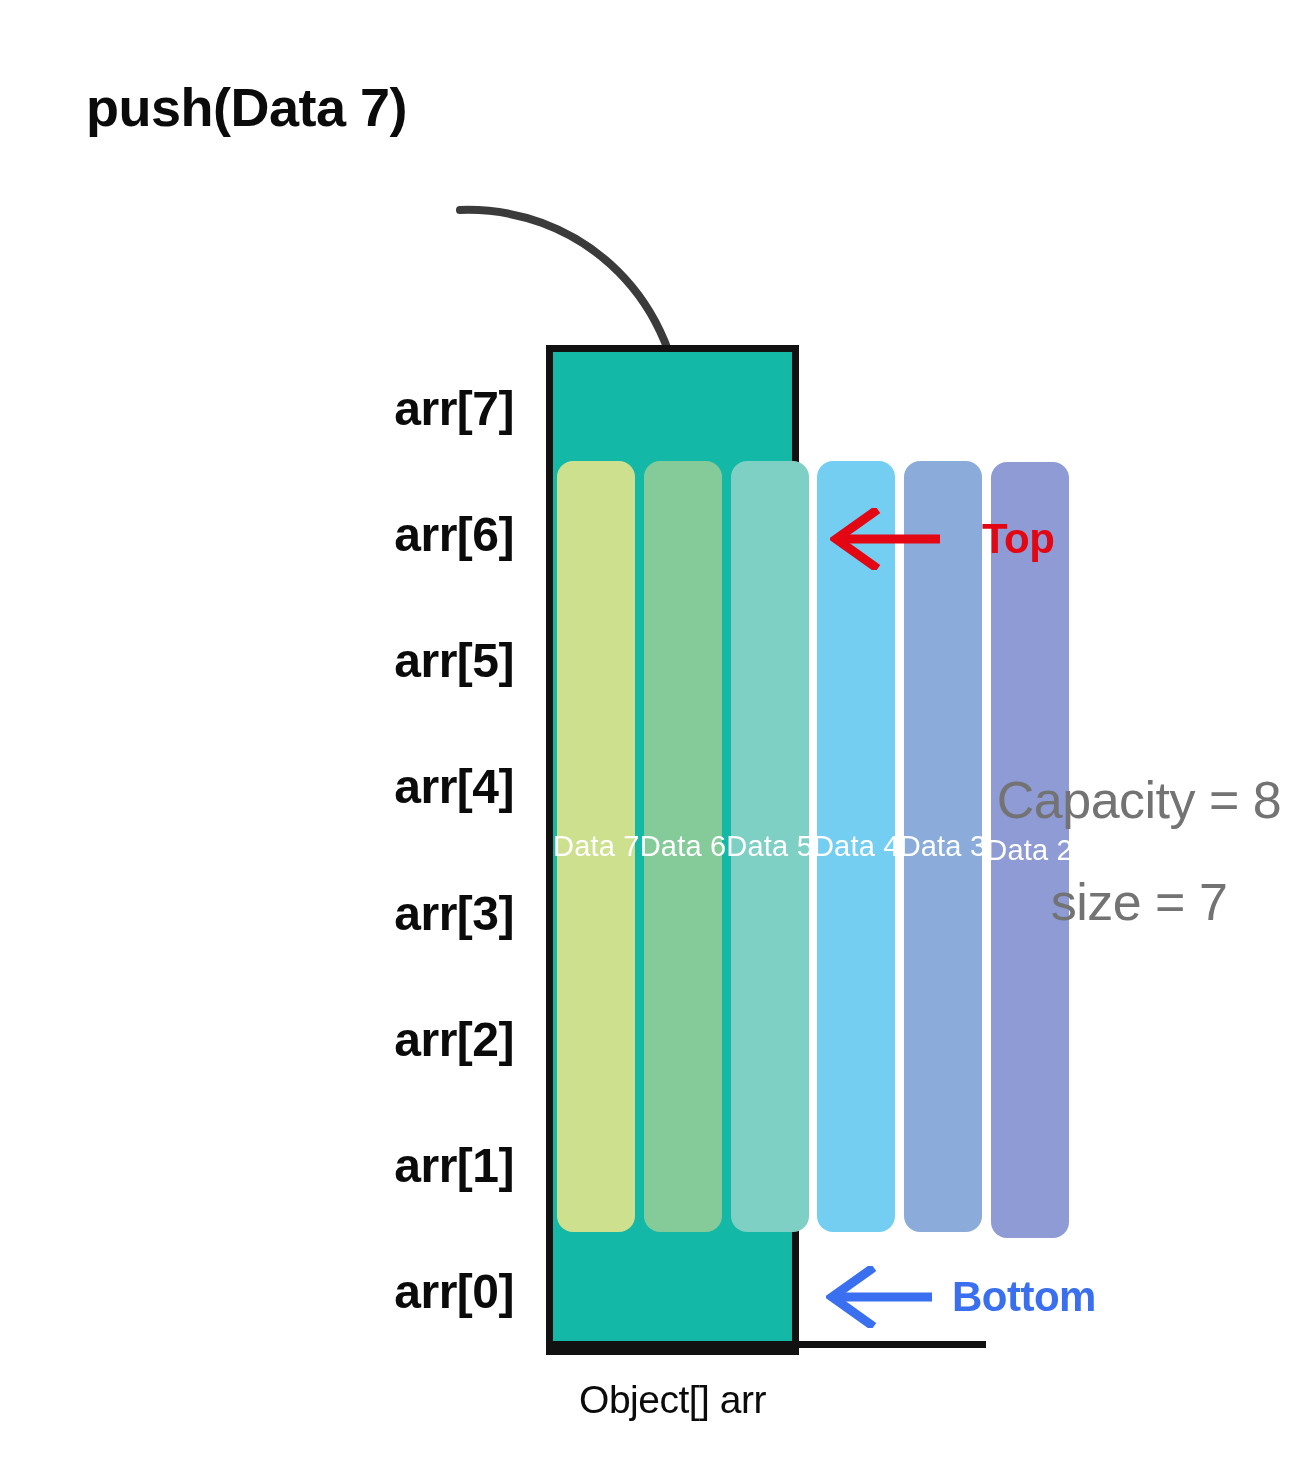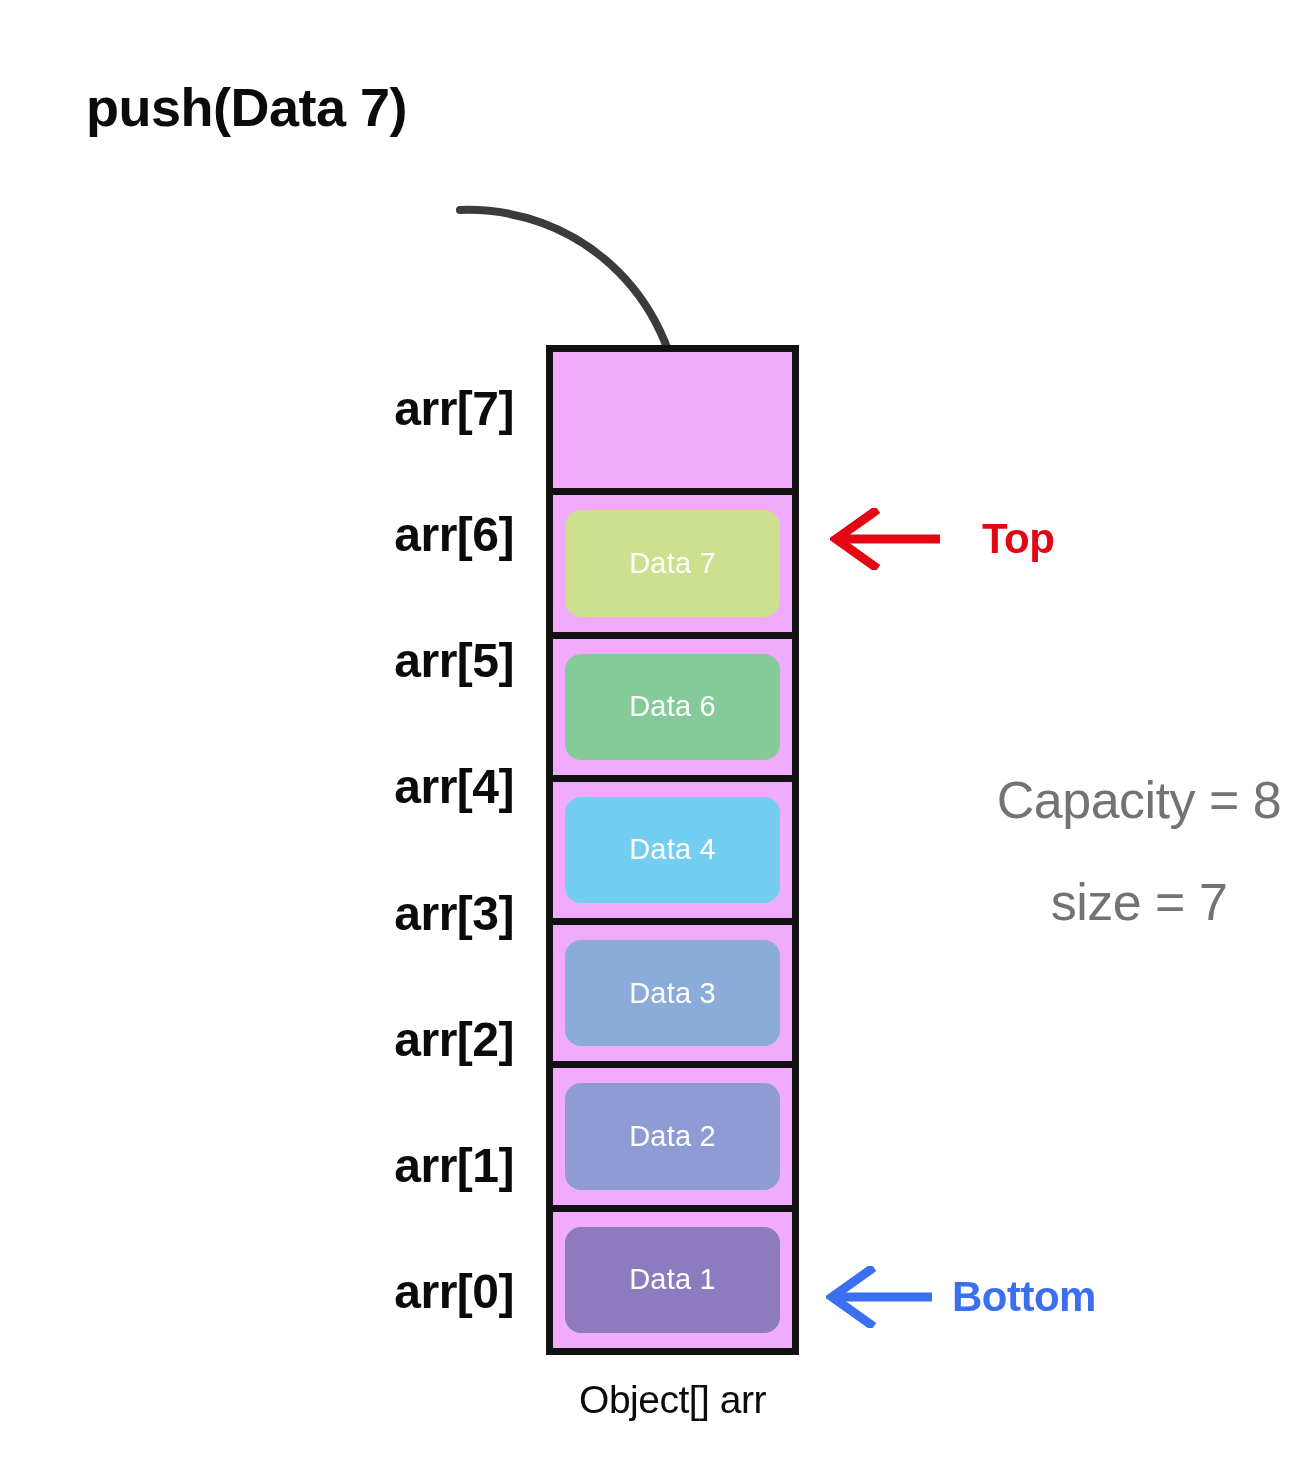--- a/index.html
+++ b/index.html
@@ -44,23 +44,23 @@
 
   
   #array-box {
     position: absolute;
     left: 522px;
     top: 345px;
     width: 253px;
     height: 1010px;
     box-sizing: border-box;
     border: 7px solid #111111;
-    background: #f0abfc;
-    display: flex;
-    flex-direction: column;
+    background: #14b8a6;
+    display: flex;
+    flex-direction: row;
   }
   .cell {
     flex: 1 1 0;
     position: relative;
     box-sizing: border-box;
     border-bottom: 7px solid #111111;
     display: flex;
     align-items: center;
     justify-content: center;
   }
@@ -199,30 +199,30 @@
     <div class="cell empty">
       <div class="pill"></div>
     </div>
     <div class="cell">
       <div class="pill" style="background: rgb(205, 224, 142);">Data 7</div>
     </div>
     <div class="cell">
       <div class="pill" style="background: rgb(133, 203, 154);">Data 6</div>
     </div>
     <div class="cell">
+      <div class="pill" style="background: rgb(126, 207, 196);">Data 5</div>
+    </div>
+    <div class="cell">
       <div class="pill" style="background: rgb(116, 206, 242);">Data 4</div>
     </div>
     <div class="cell">
       <div class="pill" style="background: rgb(139, 172, 219);">Data 3</div>
     </div>
     <div class="cell">
       <div class="pill" style="background: rgb(142, 155, 212);">Data 2</div>
-    </div>
-    <div class="cell">
-      <div class="pill" style="background: rgb(140, 123, 190);">Data 1</div>
     </div>
   </div>
 
   <div class="pointer" id="pointer-top">
     <svg class="arrow-svg" width="112" height="62" viewBox="0 0 112 62" xmlns="http://www.w3.org/2000/svg">
       <line x1="8" y1="31" x2="110" y2="31" stroke="#e30613" stroke-width="9" stroke-linecap="butt"></line>
       <path d="M 44 4 L 6 31 L 44 58" fill="none" stroke="#e30613" stroke-width="9" stroke-linecap="square" stroke-linejoin="miter"></path>
     </svg>
     <span class="ptr-label">Top</span>
   </div>

